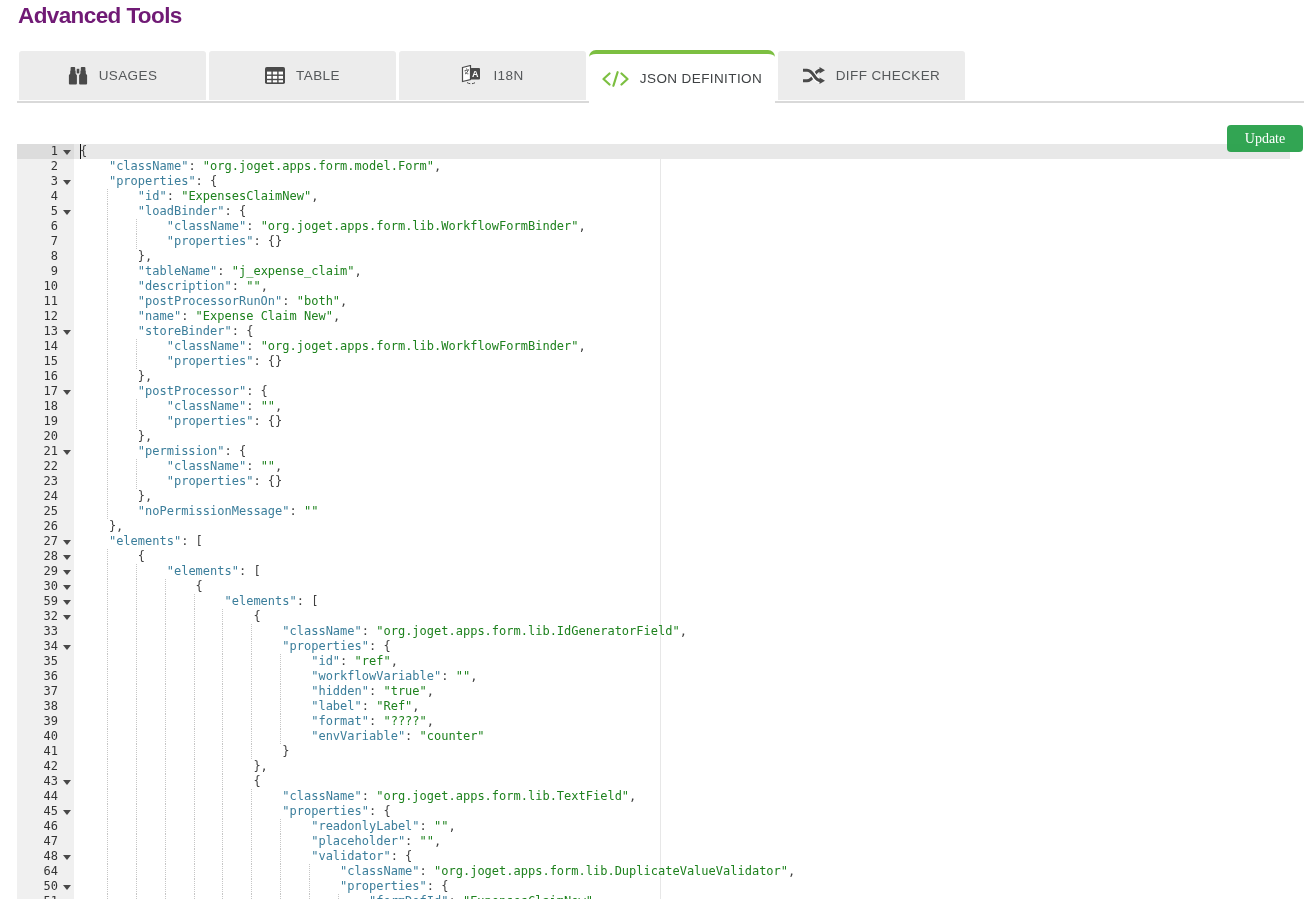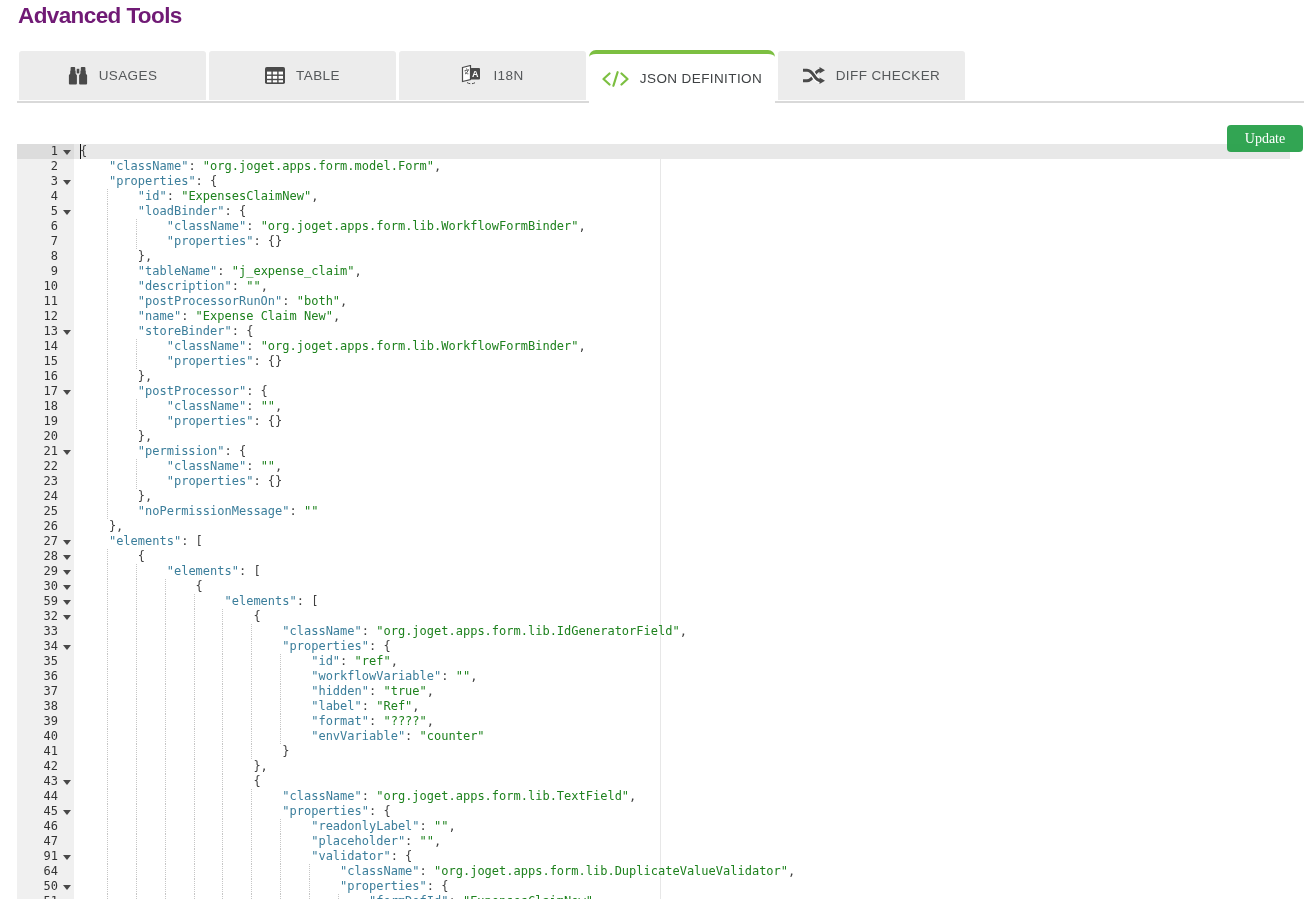--- a/index.html
+++ b/index.html
@@ -176,21 +176,21 @@
       <div class="gcell"><span>38</span></div>
       <div class="gcell"><span>39</span></div>
       <div class="gcell"><span>40</span></div>
       <div class="gcell"><span>41</span></div>
       <div class="gcell"><span>42</span></div>
       <div class="gcell"><span>43</span><span class="fold"></span></div>
       <div class="gcell"><span>44</span></div>
       <div class="gcell"><span>45</span><span class="fold"></span></div>
       <div class="gcell"><span>46</span></div>
       <div class="gcell"><span>47</span></div>
-      <div class="gcell"><span>91</span><span class="fold"></span></div>
+      <div class="gcell"><span>48</span><span class="fold"></span></div>
       <div class="gcell"><span>64</span></div>
       <div class="gcell"><span>50</span><span class="fold"></span></div>
       <div class="gcell"><span>51</span></div>
     </div>
   <div class="code">
       <div class="crow active"><span>{</span><span class="cursor" style="left: 5.7px;"></span></div>
       <div class="crow"><span>    </span><span class="tk-k">"className"</span><span>: </span><span class="tk-s">"org.joget.apps.form.model.Form"</span><span>,</span></div>
       <div class="crow"><span>    </span><span class="tk-k">"properties"</span><span>: {</span></div>
       <div class="crow"><i class="iguide" style="left: 32.8984px;"></i><span>        </span><span class="tk-k">"id"</span><span>: </span><span class="tk-s">"ExpensesClaimNew"</span><span>,</span></div>
       <div class="crow"><i class="iguide" style="left: 32.8984px;"></i><span>        </span><span class="tk-k">"loadBinder"</span><span>: {</span></div>

